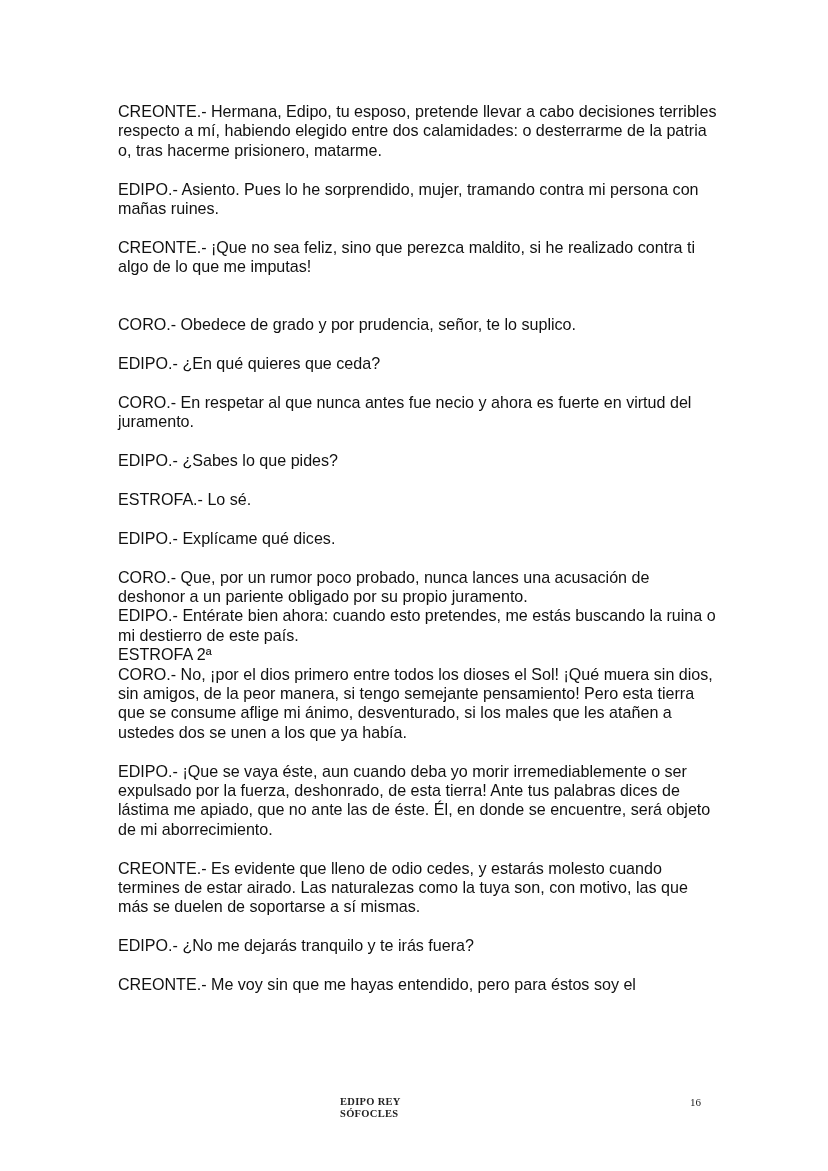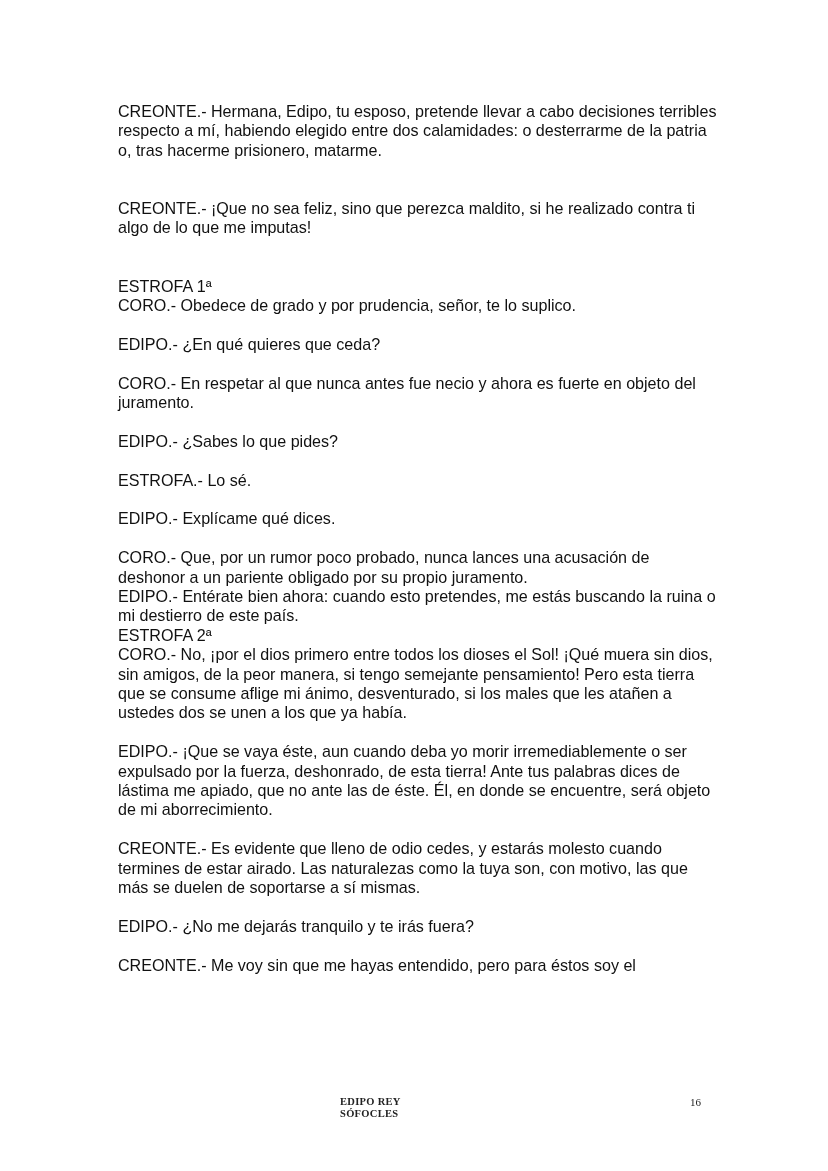--- a/index.html
+++ b/index.html
@@ -24,30 +24,30 @@
     font-family: "Liberation Serif", serif; font-size: 11px; color: #222222;
   }
 </style>
 </head>
 <body>
 
 <div class="page">
   <div class="body-text" id="body-text">
       <p class="para">CREONTE.- Hermana, Edipo, tu esposo, pretende llevar a cabo decisiones terribles respecto a mí, habiendo elegido entre dos calamidades: o desterrarme de la patria o, tras hacerme prisionero, matarme.</p>
       <div class="gap"></div>
+      <p class="para">EDIPO.- Asiento. Pues lo he sorprendido, mujer, tramando contra mi persona con mañas ruines.</p>
       <div class="gap"></div>
       <p class="para">CREONTE.- ¡Que no sea feliz, sino que perezca maldito, si he realizado contra ti algo de lo que me imputas!</p>
       <div class="gap"></div>
       <div class="gap"></div>
-      <p class="para">ESTROFA 1ª</p>
       <p class="para">CORO.- Obedece de grado y por prudencia, señor, te lo suplico.</p>
       <div class="gap"></div>
       <p class="para">EDIPO.- ¿En qué quieres que ceda?</p>
       <div class="gap"></div>
-      <p class="para">CORO.- En respetar al que nunca antes fue necio y ahora es fuerte en objeto del juramento.</p>
+      <p class="para">CORO.- En respetar al que nunca antes fue necio y ahora es fuerte en virtud del juramento.</p>
       <div class="gap"></div>
       <p class="para">EDIPO.- ¿Sabes lo que pides?</p>
       <div class="gap"></div>
       <p class="para">ESTROFA.- Lo sé.</p>
       <div class="gap"></div>
       <p class="para">EDIPO.- Explícame qué dices.</p>
       <div class="gap"></div>
       <p class="para">CORO.- Que, por un rumor poco probado, nunca lances una acusación de deshonor a un pariente obligado por su propio juramento.</p>
       <p class="para">EDIPO.- Entérate bien ahora: cuando esto pretendes, me estás buscando la ruina o mi destierro de este país.</p>
       <p class="para">ESTROFA 2ª</p>

